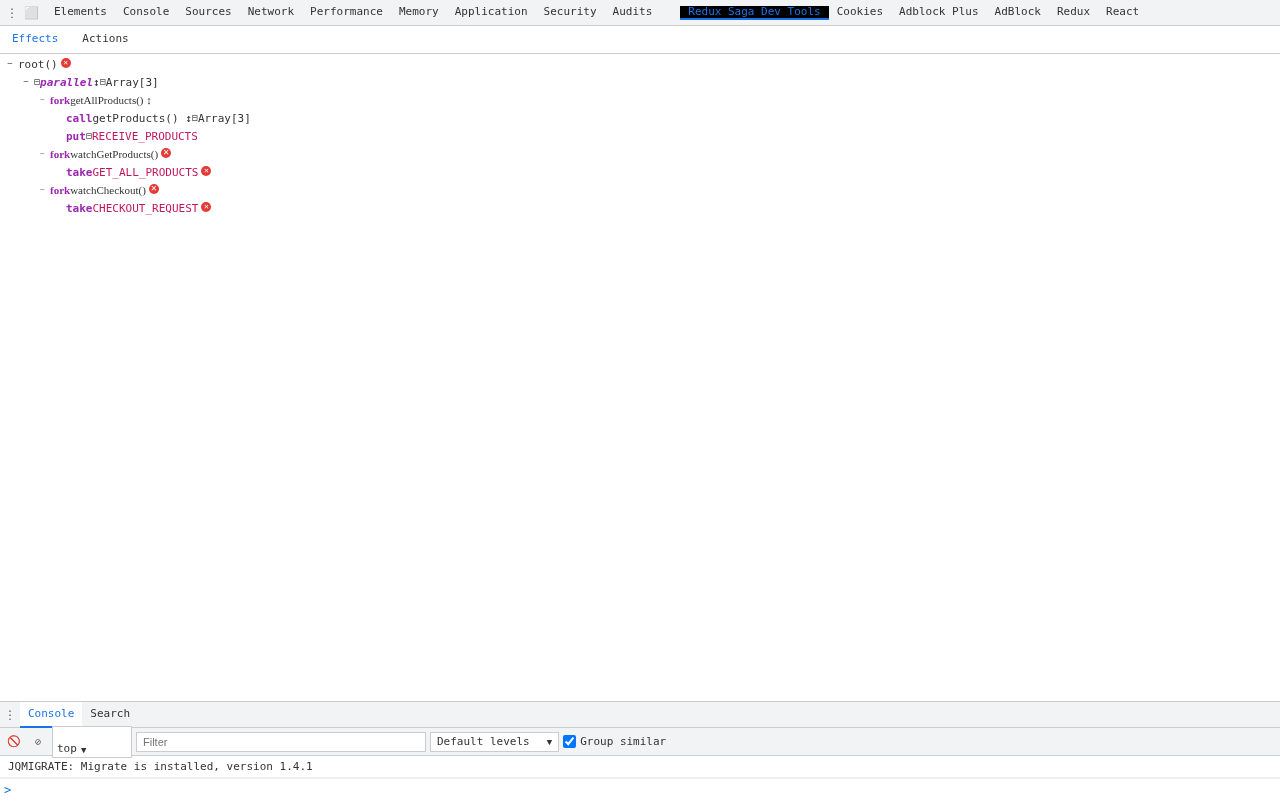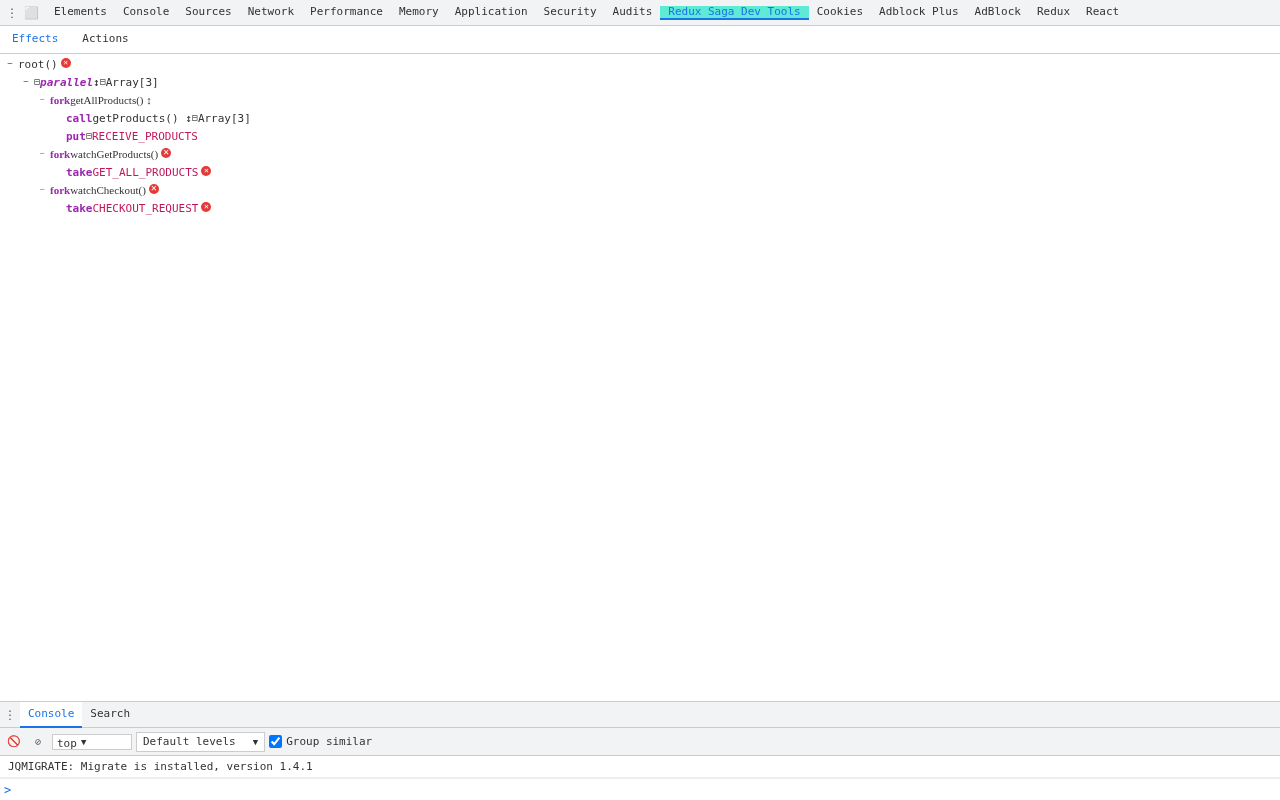--- a/index.html
+++ b/index.html
@@ -47,21 +47,22 @@
       font-size: 11px;
       height: 14px;
       display: flex;
       align-items: center;
       border-bottom: 2px solid transparent;
       white-space: nowrap;
     }
     .nav-tab.active {
       border-bottom: 2px solid #1a73e8;
       color: #1a73e8;
-      background: #5eead4;
+      background: #000000;
+      margin-left: 20px;
     }
 
     
     #sub-tabs {
       display: flex;
       align-items: center;
       border-bottom: 1px solid #ccc;
       background: #fff;
       height: 28px;
       flex-shrink: 0;
@@ -175,28 +176,28 @@
       display: flex;
       align-items: center;
       justify-content: center;
       cursor: pointer;
       color: #555;
       border-radius: 2px;
     }
 
     #context-select {
       display: flex;
-      align-items: flex-start;
+      align-items: flex-end;
       border: 1px solid #ccc;
       background: #fff;
       padding: 2px 4px;
       cursor: pointer;
       font-size: 11px;
       min-width: 80px;
-      height: 16px;
+      height: 32px;
     }
     #filter-input {
       border: 1px solid #ccc;
       background: #fff;
       padding: 2px 6px;
       font-size: 11px;
       height: 20px;
       width: 290px;
       color: #999;
     }
@@ -342,20 +343,21 @@
   <div class="bottom-tab active">Console</div>
       <div class="bottom-tab">Search</div>
     </div>
   <div id="console-toolbar">
     <div class="toolbar-icon-btn">🚫</div>
     <div class="toolbar-icon-btn" style="font-size:10px;">⊘</div>
     <div id="context-select">
       <span>top</span>
       <span style="margin-left:4px;font-size:9px;">▼</span>
     </div>
+    <input id="filter-input" placeholder="Filter" style="">
     <div class="levels-btn">
       <span>Default levels</span>
       <span style="font-size:9px;">▼</span>
     </div>
     <div class="checkbox-group">
       <input type="checkbox" id="group-similar" checked="" style="">
       <label for="group-similar">Group similar</label>
     </div>
   </div>
   <div id="console-log">

